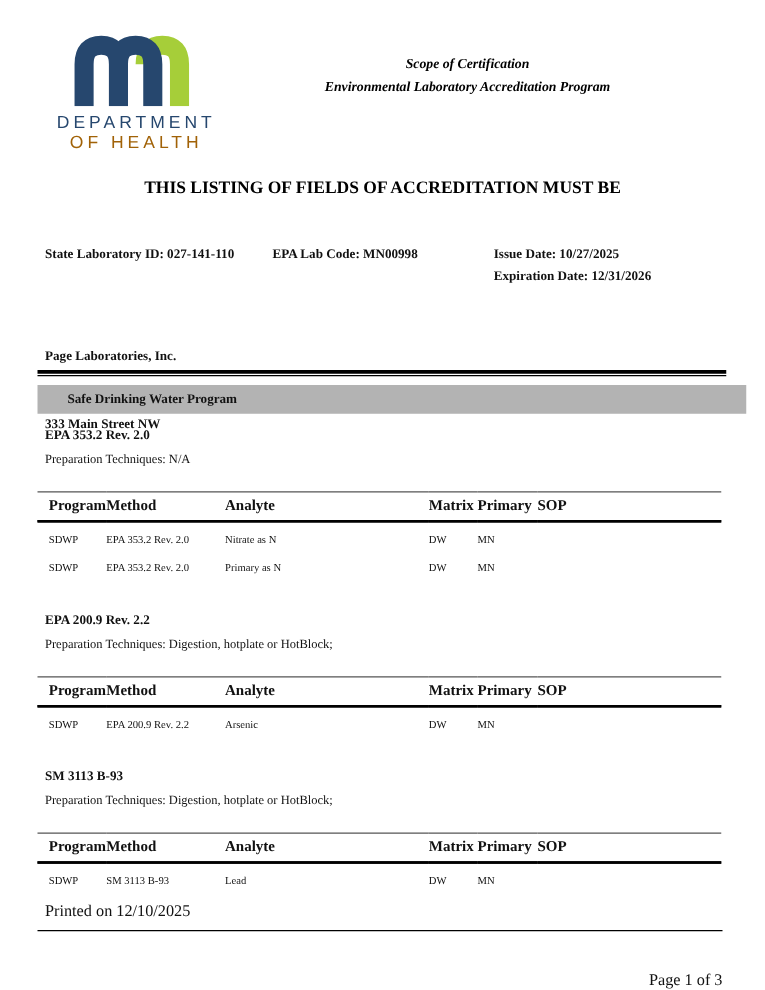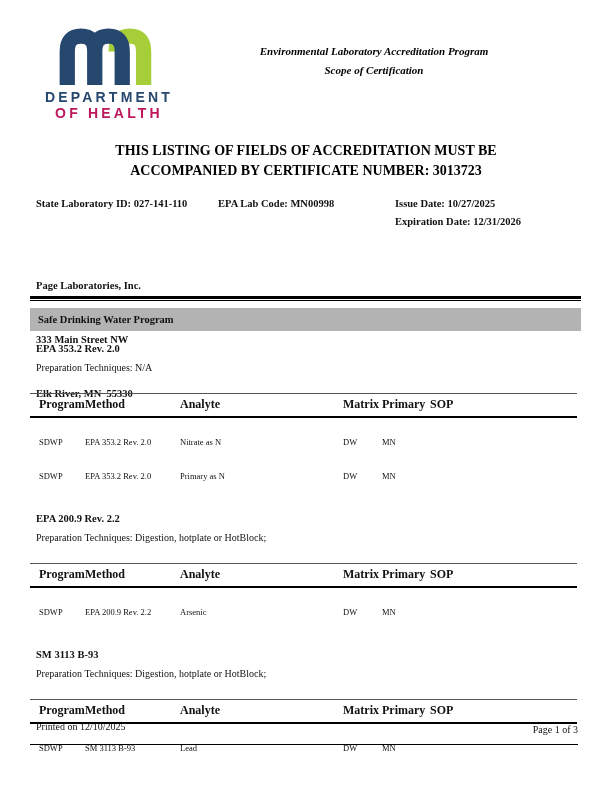--- a/index.html
+++ b/index.html
@@ -5,21 +5,21 @@
   html,body{margin:0;padding:0;background:#e9e9e9;}
   .page{
     position:relative;width:612px;height:792px;margin:0 auto;background:#ffffff;
     font-family:"Liberation Serif",serif;color:#111;overflow:hidden;
     box-shadow:0 0 4px rgba(0,0,0,.35);
   }
   
   .logo{position:absolute;left:40px;top:28px;width:138px;text-align:center;}
   .logo svg{display:block;margin:0 auto 4px auto;}
   .dept{
-    font-family:"Liberation Sans",sans-serif;font-weight:bold;
+    font-family:"Liberation Sans",sans-serif;font-weight:normal;
     font-size:14px;letter-spacing:3.2px;color:#26476E;line-height:16px;
   }
   
   .prog-header{
     position:absolute;left:242px;top:42px;width:264px;text-align:center;
     font-weight:bold;font-style:italic;font-size:11px;line-height:19px;color:#000;
   }
   
   .notice{
     position:absolute;left:0;top:141px;width:612px;text-align:center;
@@ -29,76 +29,74 @@
   .info-row{position:absolute;left:36px;top:198px;width:560px;font-weight:bold;font-size:10.5px;}
   .info-row .f1{position:absolute;left:0;top:0;}
   .info-row .f2{position:absolute;left:182px;top:0;}
   .info-row .f3{position:absolute;left:359px;top:0;}
   .info-row .f4{position:absolute;left:359px;top:18px;}
   .address{position:absolute;left:36px;top:241px;font-weight:bold;font-size:10.5px;line-height:18px;white-space:pre;}
   
   .dbl-rule{position:absolute;left:30px;top:296px;width:551px;height:1px;
     border-top:3px solid #000;border-bottom:1px solid #000;}
   .banner{position:absolute;left:30px;top:308px;width:543px;height:23px;
-    background:#b3b3b3;font-weight:bold;font-size:10.5px;line-height:23px;padding-left:8px;}
+    background:#b3b3b3;font-weight:bold;font-size:10.5px;line-height:23px;padding-left:24px;}
   
   .sections{position:absolute;left:30px;top:340px;width:551px;}
   .method-section{margin-bottom:26px;}
   .method-title{font-weight:bold;font-size:10.5px;margin:2px 0 0 6px;line-height:14px;}
   .prep{font-size:10px;margin:5px 0 0 6px;line-height:13px;}
   table.scope-table{border-collapse:collapse;table-layout:fixed;width:547px;margin-top:19px;}
   .scope-table col.c0{width:55px;} .scope-table col.c1{width:95px;}
   .scope-table col.c2{width:163px;}.scope-table col.c3{width:39px;}
   .scope-table col.c4{width:48px;} .scope-table col.c5{width:147px;}
   .scope-table thead tr{border-top:1px solid #555;border-bottom:2px solid #000;}
   .scope-table th{font-weight:bold;font-size:12px;text-align:left;padding:3px 0 4px 0;}
-  .scope-table td{font-size:8.5px;padding:19px 0 5px 0;vertical-align:top;}
+  .scope-table td{font-size:8.5px;padding:8px 0 5px 0;vertical-align:top;}
   .scope-table th.c0,.scope-table td.c0{padding-left:9px;}
   
   .footer-rule{position:absolute;left:30px;top:744px;width:548px;border-top:1px solid #000;}
-  .printed{position:absolute;left:36px;top:721px;font-size:10px;}
-  .page-num{position:absolute;right:34px;top:724px;font-size:10px;text-align:right;}
+  .printed{position:absolute;left:36px;top:721px;font-size:13px;}
+  .page-num{position:absolute;right:34px;top:776px;font-size:13px;text-align:right;}
 </style>
 </head>
 <body>
 
 <div class="page">
 
   <div class="logo">
     <svg width="114" height="57" viewBox="0 0 100 56">
 
       <path d="M57,23 Q57,8 70.5,8 Q84,8 84,23 V56" fill="none" stroke="#A6CE39" stroke-width="15"></path>
 
       <path d="M9,56 V23 Q9,8 22.5,8 Q36,8 36,23 V56 M36,23 Q36,8 49.5,8 Q63,8 63,23 V56" fill="none" stroke="#26476E" stroke-width="15"></path>
     </svg>
     <div class="dept" style="color: rgb(38, 71, 110);">DEPARTMENT</div>
-    <div class="dept" style="color: #be185d;">OF HEALTH</div>
+    <div class="dept" style="color: #a16207;">OF HEALTH</div>
   </div>
 
   <div class="prog-header">
+    <div>Scope of Certification</div>
     <div>Environmental Laboratory Accreditation Program</div>
-    <div>Scope of Certification</div>
   </div>
 
   <div class="notice">
     <div>THIS LISTING OF FIELDS OF ACCREDITATION MUST BE</div>
-    <div>ACCOMPANIED BY CERTIFICATE NUMBER: 3013723</div>
   </div>
 
   <div class="info-row">
     <span class="f1">State Laboratory ID: 027-141-110</span>
     <span class="f2">EPA Lab Code: MN00998</span>
     <span class="f3">Issue Date: 10/27/2025</span>
     <span class="f4">Expiration Date: 12/31/2026</span>
   </div>
 
   <div class="address">
     <div>Page Laboratories, Inc.</div>
     <div>333 Main Street NW</div>
-    <div>Elk River, MN  55330</div>
   </div>
 
   <div class="dbl-rule"></div>
 
   <div class="banner" style="background: rgb(179, 179, 179);">
     <span>Safe Drinking Water Program</span>
   </div>
 
   <div class="sections">
   <section class="method-section">

